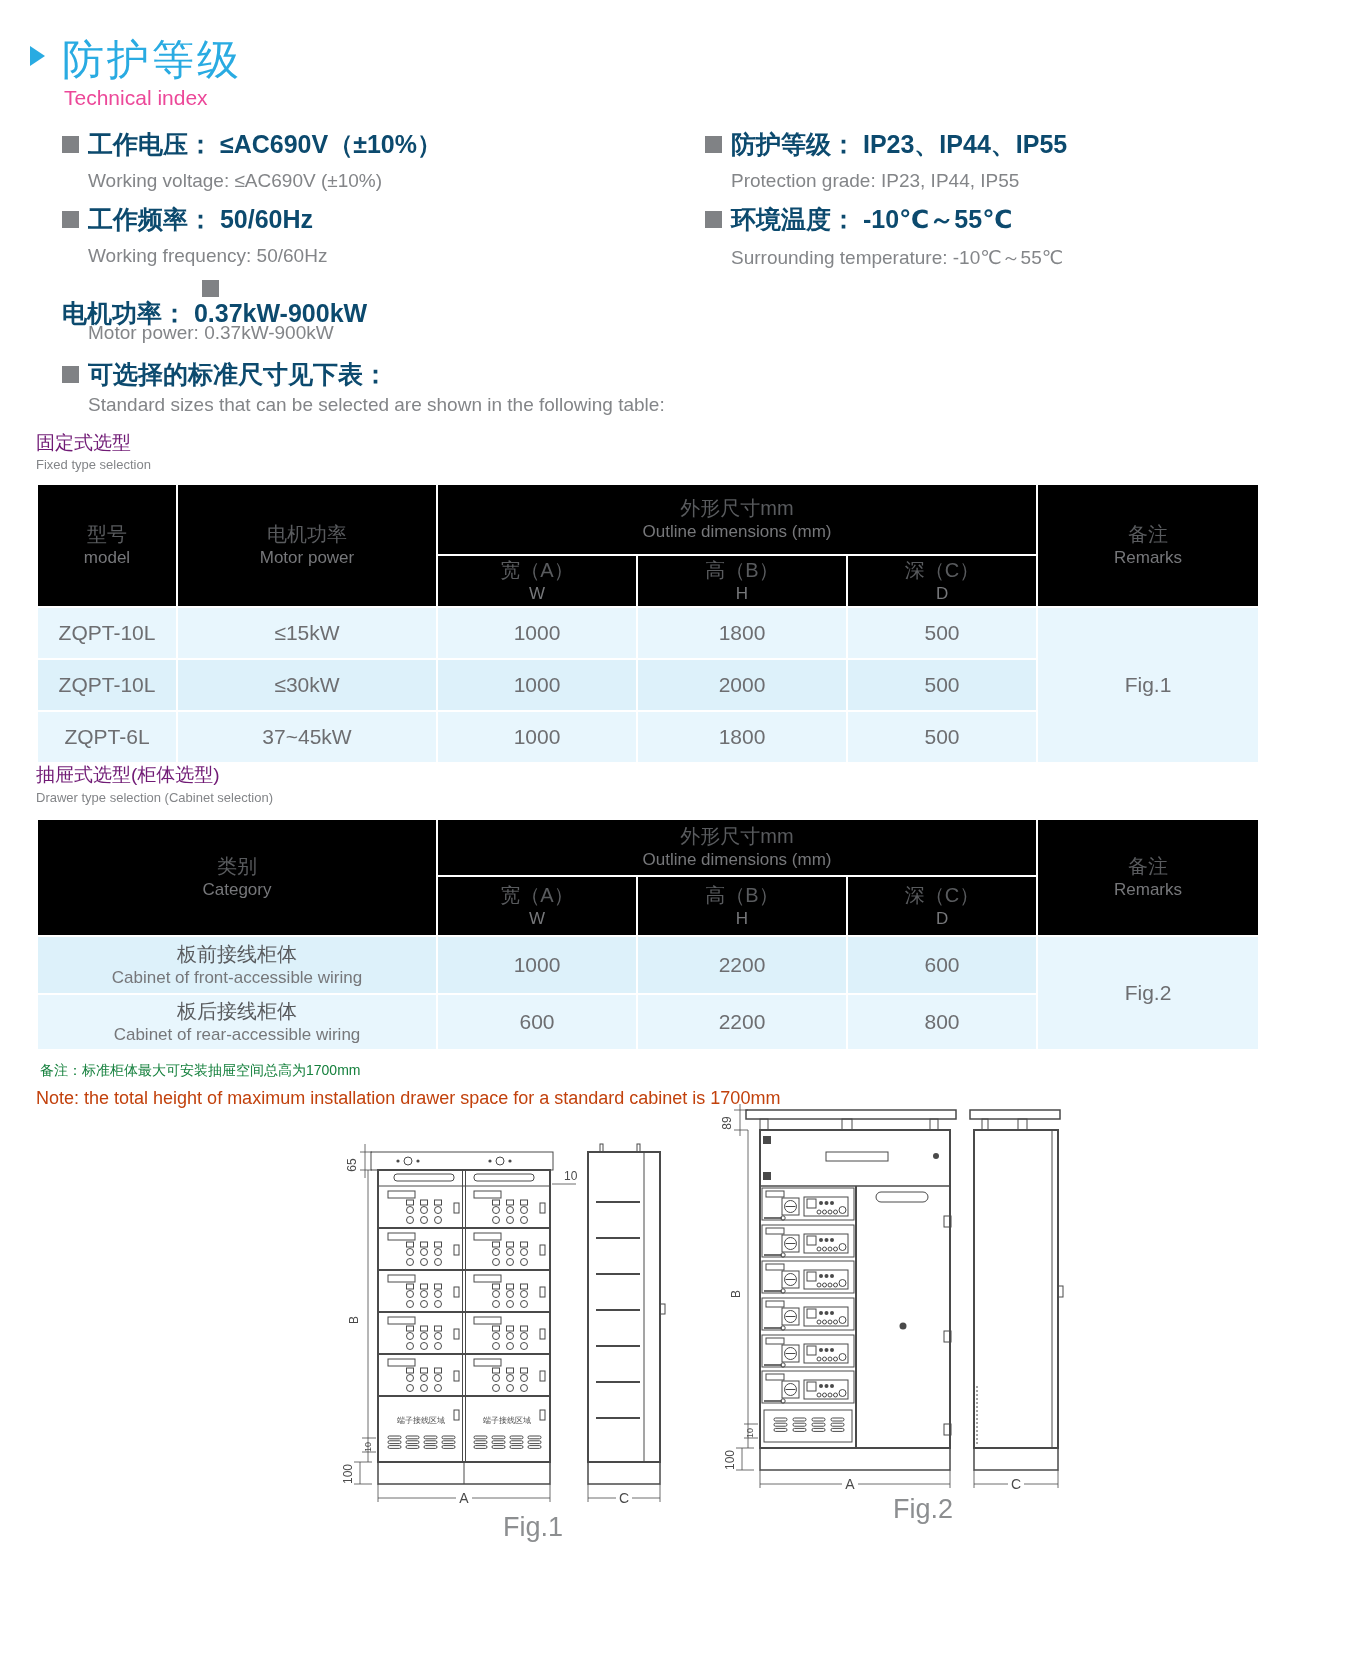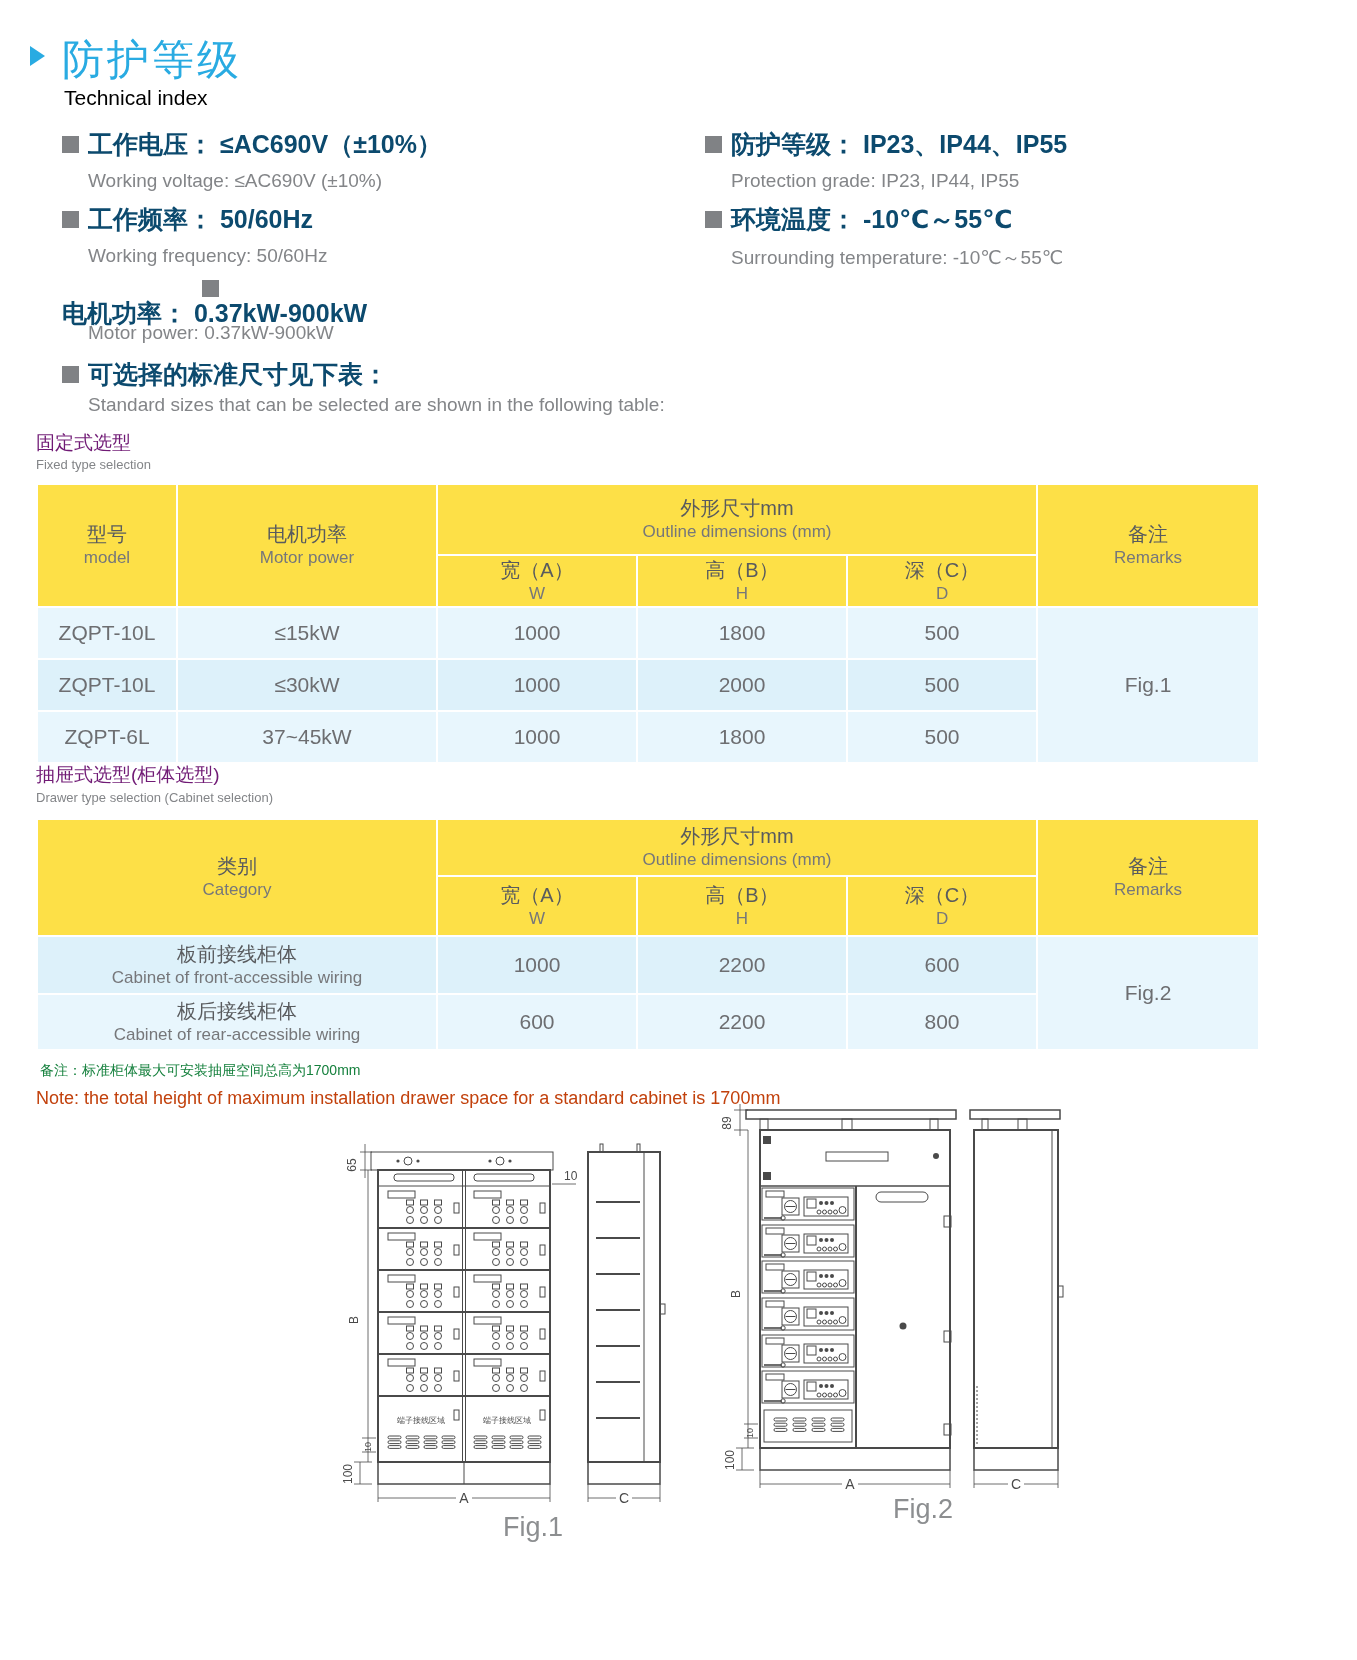--- a/index.html
+++ b/index.html
@@ -7,35 +7,35 @@
   body {
     width:1357px; height:1660px; position:relative; overflow:hidden;
     font-family:"Liberation Sans","DejaVu Sans",sans-serif; color:#6d6e71;
   }
   .abs { position:absolute; }
 
   
   .title-arrow { width:0; height:0; border-left:15px solid #29abe2;
     border-top:10px solid transparent; border-bottom:10px solid transparent; }
   .title-cn { font-size:42px; color:#29abe2; letter-spacing:3px; }
-  .title-en { font-size:21px; color:#000000; }
+  .title-en { font-size:21px; color:#ec4899; }
 
   
   .spec-item { display:flex; align-items:center; white-space:nowrap; }
   .bullet { display:inline-block; width:17px; height:17px; background:#808285; margin-right:9px; flex:0 0 auto; }
   .spec-cn { font-size:25px; color:#0c4a6e;font-weight:bold; }
   .spec-en { font-size:19px; color:#838588; white-space:nowrap; }
 
   .section-cn { font-size:19px; color:#701a75; }
   .section-en { font-size:13px; color:#838588; }
 
   
   table.spec { position:absolute; border-collapse:collapse; table-layout:fixed; }
   table.spec th, table.spec td { border:2px solid #fff; text-align:center; vertical-align:middle; padding:0; font-weight:normal; }
-  table.spec th { background:#fde047;margin-left:7px; }
+  table.spec th { background:#000000;margin-left:7px; }
   .cn { font-size:20px; color:#595b5e; line-height:1.25; }
   .en { font-size:17px; color:#76777a; line-height:1.25; }
   td.val { font-size:21px; color:#6d6e71; }
   tr.h1 { height:71px; } tr.h2 { height:52px; }
   tr.d44 { height:52px; }
   tr.h1b { height:57px; } tr.h2b { height:60px; }
   tr.d58 { height:58px; } tr.d56 { height:56px; }
   .bg-a { background:#e8f6fd; } .bg-b { background:#ddf1fa; }
 
   .note-cn { font-size:14px; color:#15803d; }

